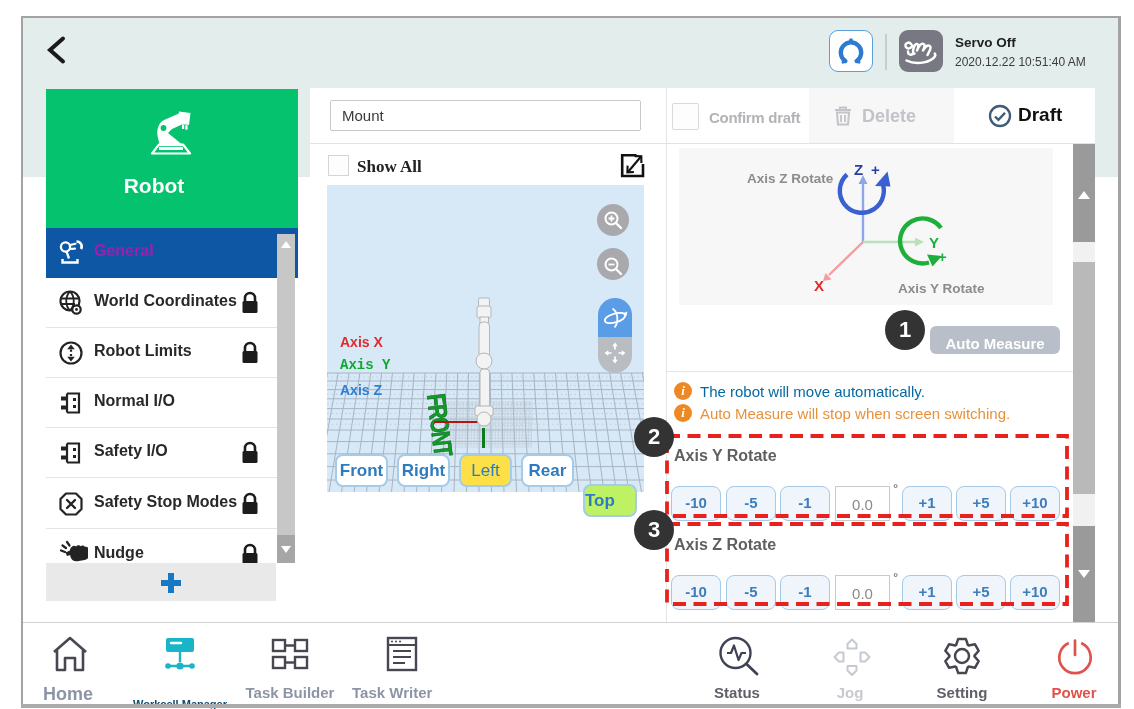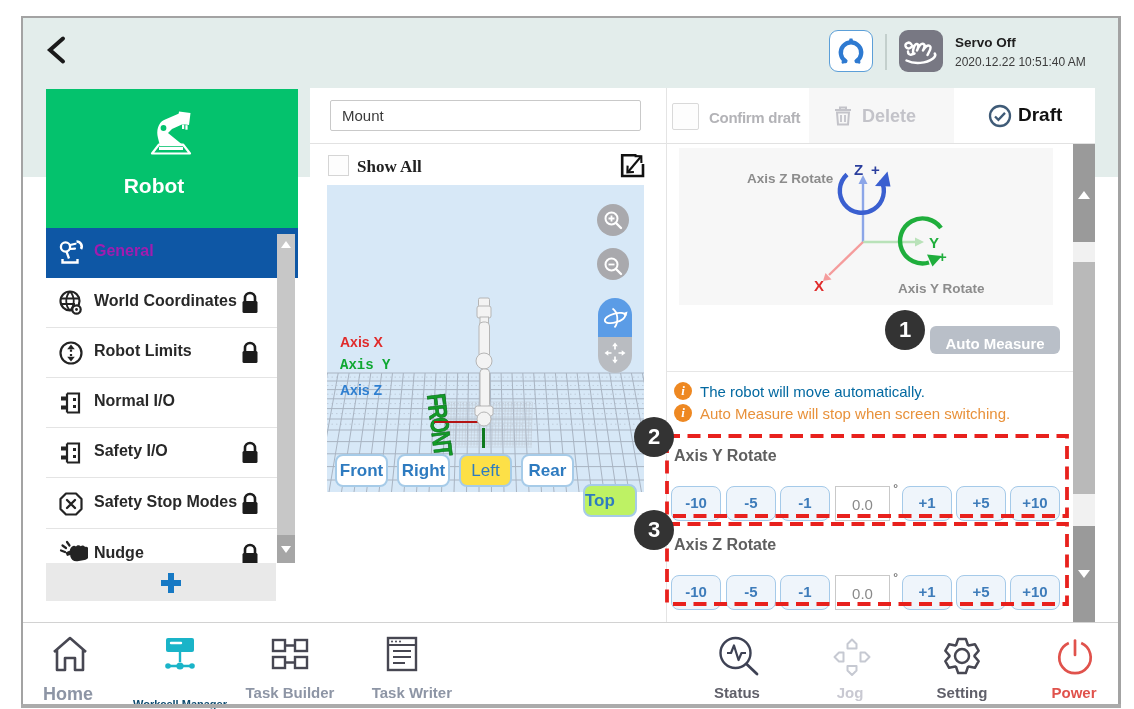--- a/index.html
+++ b/index.html
@@ -479,21 +479,21 @@
   <div class="ab" style="left:240px;top:684px;width:100px;text-align:center;font-size:15px;font-weight:bold;color:#8d95a5;">Task Builder</div>
 
   <svg class="ab" style="left:380px;top:632px;" width="44" height="44" viewBox="0 0 44 44">
     <rect x="8" y="6" width="28" height="32" fill="none" stroke="#474752" stroke-width="2.4"></rect>
     <path d="M8 13 h28" stroke="#474752" stroke-width="2"></path>
     <circle cx="12" cy="9.5" r="1" fill="#474752"></circle>
     <circle cx="16" cy="9.5" r="1" fill="#474752"></circle>
     <circle cx="20" cy="9.5" r="1" fill="#474752"></circle>
     <path d="M13 19 h18 M13 25 h18 M13 31 h12" stroke="#474752" stroke-width="2.2"></path>
   </svg>
-  <div class="ab" style="left:352px;top:684px;width:100px;text-align:right;font-size:15px;font-weight:bold;color:#8d95a5;">Task Writer</div>
+  <div class="ab" style="left:352px;top:684px;width:100px;text-align:left;font-size:15px;font-weight:bold;color:#8d95a5;">Task Writer</div>
 
   <svg class="ab" style="left:715px;top:632px;" width="46" height="46" viewBox="0 0 46 46">
     <circle cx="20.5" cy="21" r="15" fill="none" stroke="#3e4254" stroke-width="2.4"></circle>
     <path d="M12 21 h4 l3 -7.5 l4.5 14.5 l3 -7 h4.5" fill="none" stroke="#3e4254" stroke-width="2.2" stroke-linejoin="round"></path>
     <path d="M31.5 32 L42 42" stroke="#3e4254" stroke-width="2.8" stroke-linecap="round"></path>
   </svg>
   <div class="ab" style="left:697px;top:684px;width:80px;text-align:center;font-size:15px;font-weight:bold;color:#60606a;">Status</div>
 
   <svg class="ab" style="left:830px;top:635px;" width="44" height="44" viewBox="0 0 44 44">
     <g fill="none" stroke="#c6c9d2" stroke-width="2" stroke-linejoin="round">

